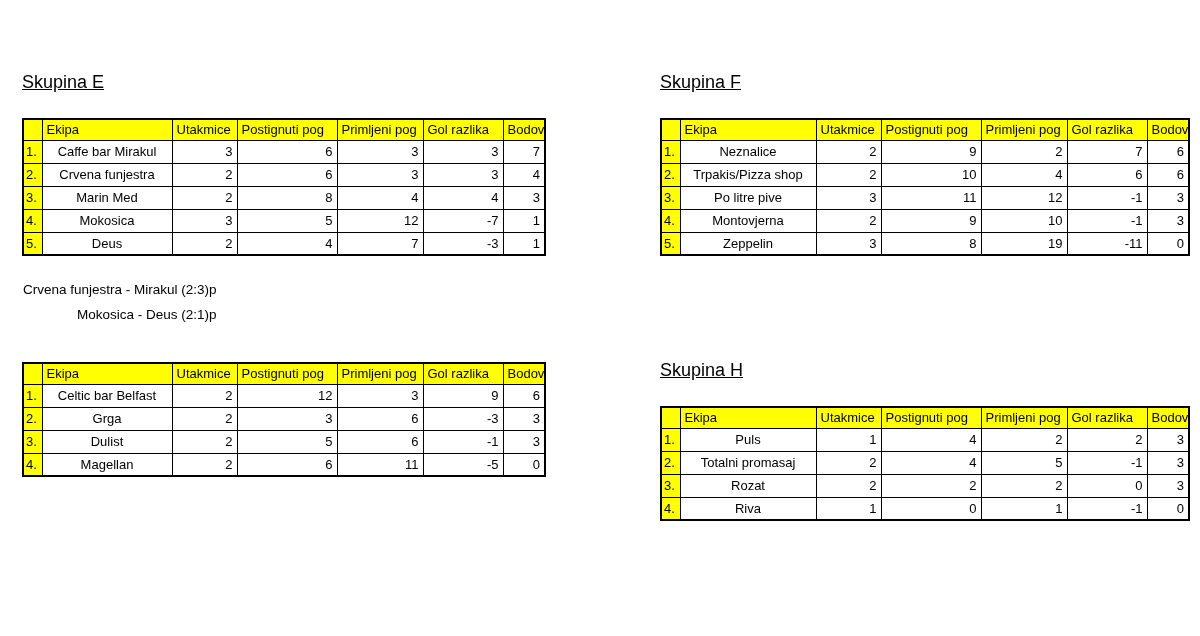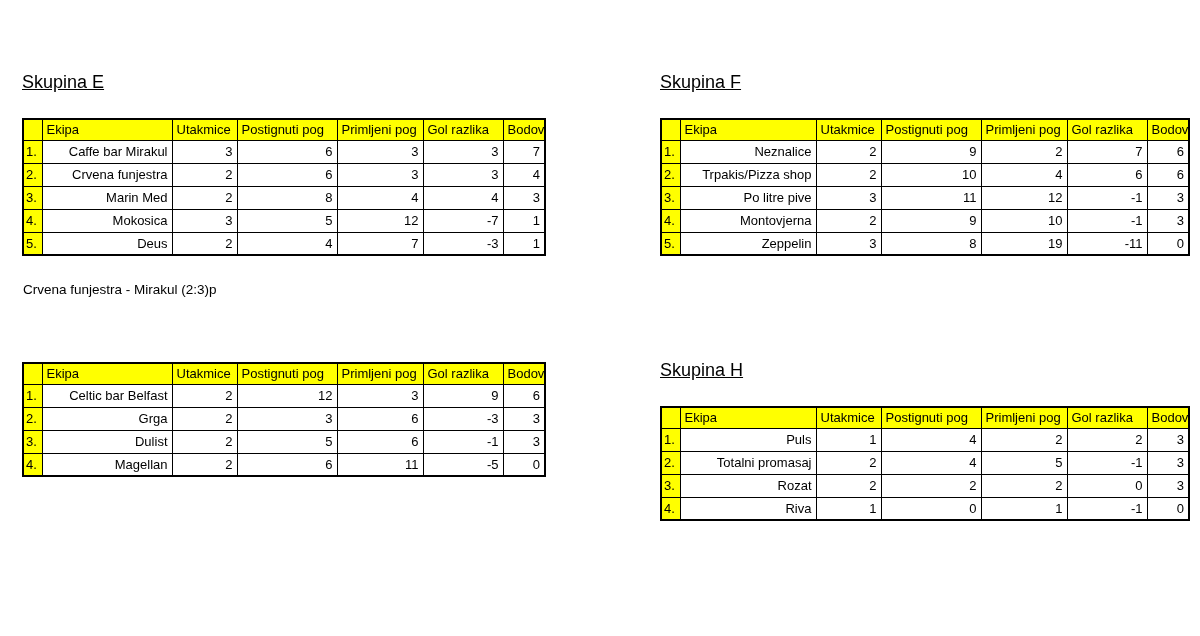--- a/index.html
+++ b/index.html
@@ -40,21 +40,21 @@
     text-align:left;
     height:21px;
   }
   th:nth-child(1){width:19px;}
   th:nth-child(3){width:65px;}
   th:nth-child(4){width:100px;}
   th:nth-child(5){width:86px;}
   th:nth-child(6){width:80px;margin-left:48px;}
   th:nth-child(7){width:42px;}
   td.rank{background:var(--yellow);text-align:left;padding-left:2px;}
-  td.team{text-align:right;}
+  td.team{text-align:center;}
   td.num{text-align:right;}
 
   .notes{position:absolute;left:23px;top:277px;}
   .notes p{
     font-size:13.5px;
     line-height:25px;
     margin:0;
     text-align:right;
   }
 
@@ -189,20 +189,21 @@
           <td class="num">19</td>
           <td class="num">-11</td>
           <td class="num">0</td>
         </tr>
       </tbody>
   </table>
 </section>
 
 <div class="notes">
   <p>Crvena funjestra - Mirakul (2:3)p</p>
+  <p>Mokosica - Deus (2:1)p</p>
 </div>
 
 <section id="sec-g" class="group">
   <table>
     <thead>
         <tr>
           <th></th>
           <th>Ekipa</th>
           <th>Utakmice</th>
           <th>Postignuti pog</th>

